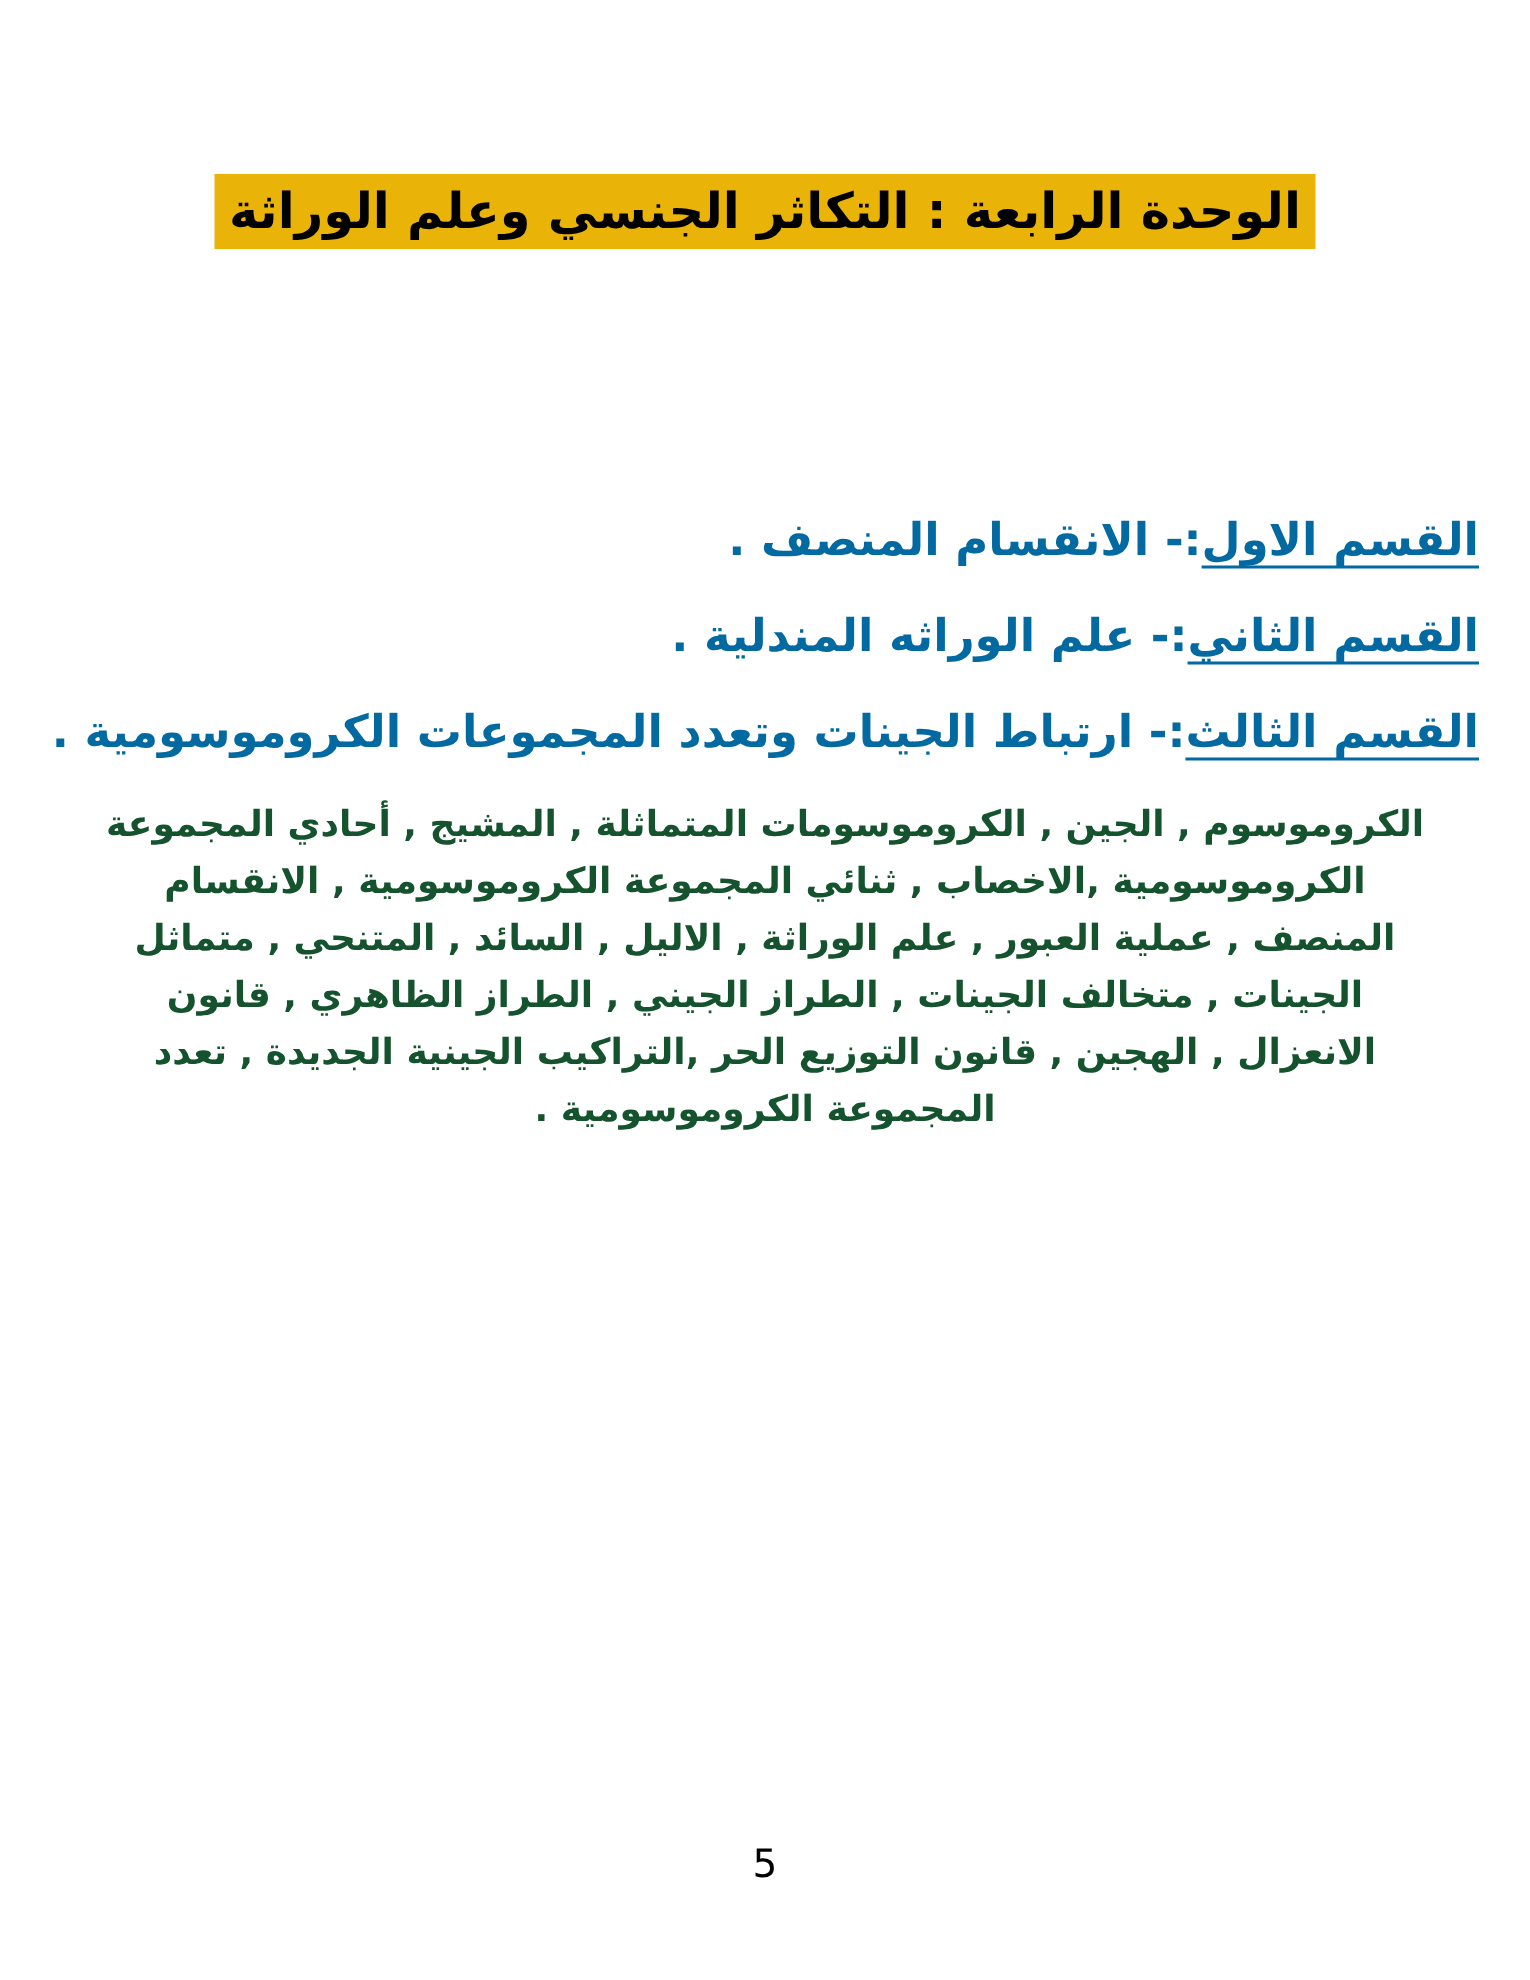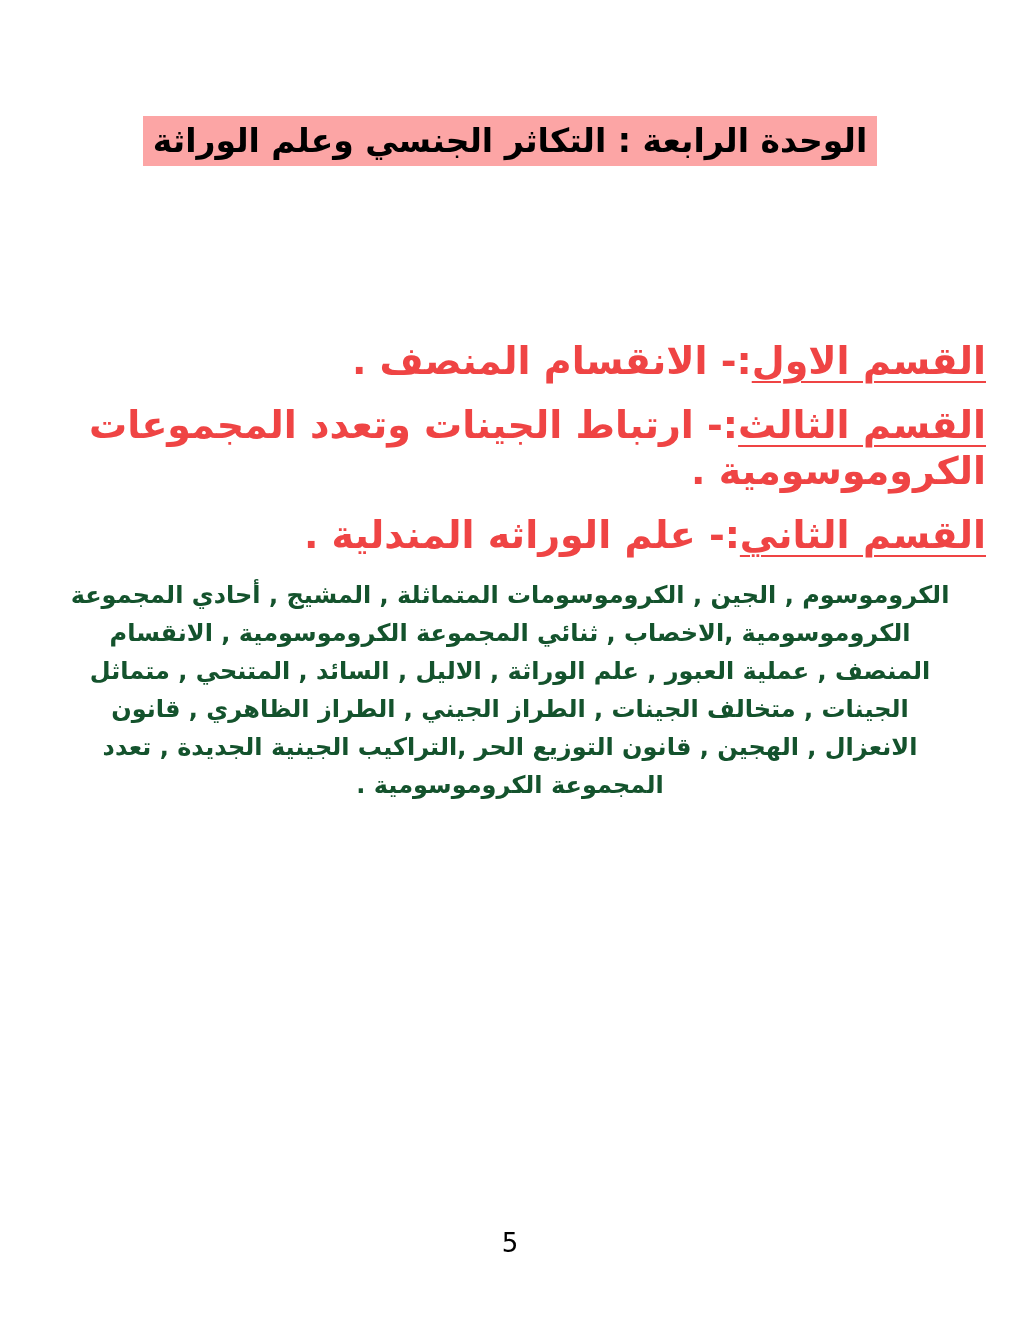--- a/index.html
+++ b/index.html
@@ -28,25 +28,25 @@
     padding: 0 10px;
     color: #000000;
     white-space: nowrap;
   }
   .sections {
     margin-top: 172px;
     padding-right: 34px;
     padding-left: 30px;
   }
   .section-line {
-    font-size: 38px;
+    font-size: 30px;
     font-weight: 700;
     line-height: 46px;
     margin-bottom: 18px;
-    color: #ef4444;
+    color: #0369a1;
     text-align: right;
   }
   .sec-label {
     text-decoration: underline;
     text-underline-offset: 7px;
     text-decoration-thickness: 2px;
   }
   .terms-heading {
     margin-top: 226px;
     text-align: center;
@@ -77,29 +77,29 @@
     font-weight: 400;
     color: #000000;
   }
 </style>
 </head>
 <body>
 
 <div class="page">
 
   <div class="title-wrap">
-    <h1 class="unit-title" style="background: #fca5a5;">الوحدة الرابعة : التكاثر الجنسي وعلم الوراثة</h1>
+    <h1 class="unit-title" style="background: #eab308;">الوحدة الرابعة : التكاثر الجنسي وعلم الوراثة</h1>
   </div>
 
   <div class="sections">
     <p class="section-line"><span class="sec-label">القسم الاول</span><span class="sec-text">:- الانقسام المنصف .</span></p>
 
+    <p class="section-line"><span class="sec-label">القسم الثاني</span><span class="sec-text">:- علم الوراثه المندلية .</span></p>
+
     <p class="section-line"><span class="sec-label">القسم الثالث</span><span class="sec-text">:- ارتباط الجينات وتعدد المجموعات الكروموسومية .</span></p>
-
-    <p class="section-line"><span class="sec-label">القسم الثاني</span><span class="sec-text">:- علم الوراثه المندلية .</span></p>
   </div>
 
 
   <p class="terms-body">الكروموسوم , الجين , الكروموسومات المتماثلة , المشيج , أحادي المجموعة الكروموسومية ,الاخصاب , ثنائي المجموعة الكروموسومية , الانقسام المنصف , عملية العبور , علم الوراثة , الاليل , السائد , المتنحي , متماثل الجينات , متخالف الجينات , الطراز الجيني , الطراز الظاهري , قانون الانعزال , الهجين , قانون التوزيع الحر ,التراكيب الجينية الجديدة , تعدد المجموعة الكروموسومية .</p>
 
   <div class="page-number">5</div>
 
 </div>
 
 </body></html>

